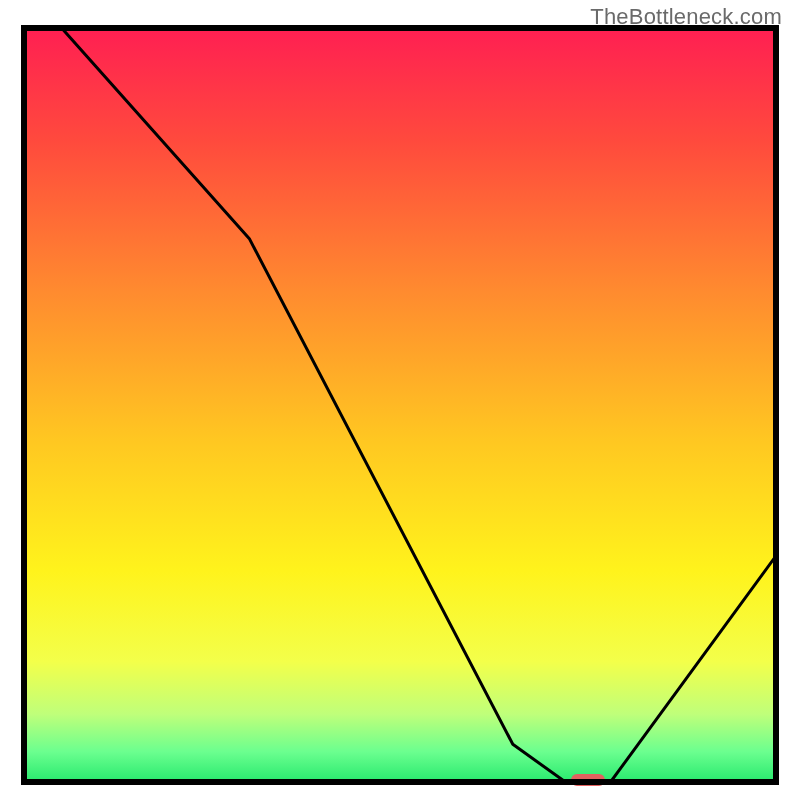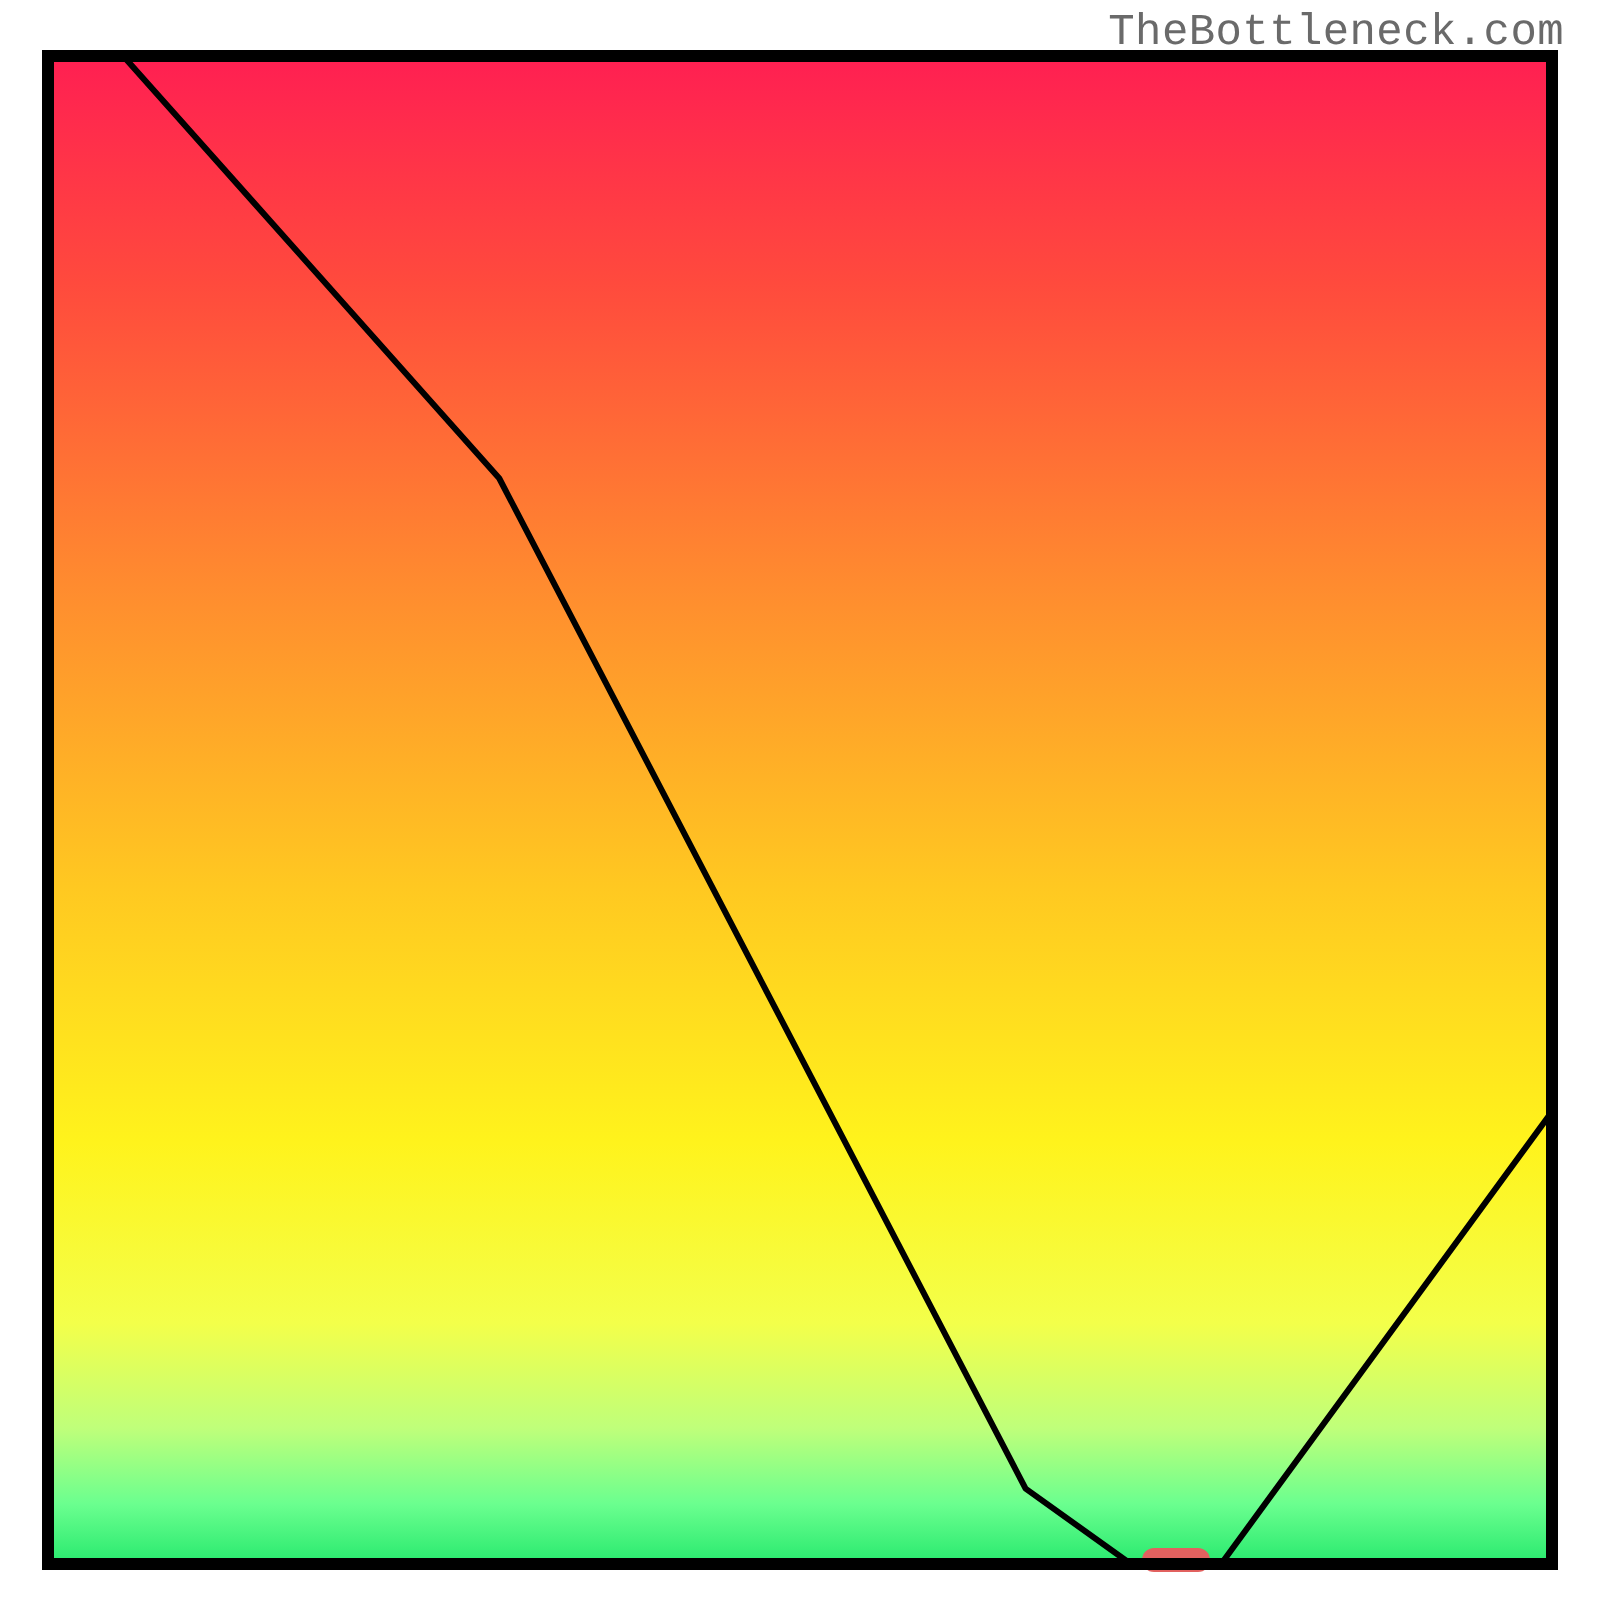--- a/index.html
+++ b/index.html
@@ -8,21 +8,20 @@
     background: #ffffff;
     width: 800px;
     height: 800px;
     overflow: hidden;
     font-family: Arial, Helvetica, sans-serif;
   }
   .container {
     position: relative;
     width: 800px;
     height: 800px;
-    font-family: Liberation Mono, monospace;
   }
   .watermark {
     position: absolute;
     top: 4px;
     right: 18px;
     font-size: 22px;
     color: #6a6a6a;
     font-weight: 500;
     letter-spacing: 0.2px;
   }

